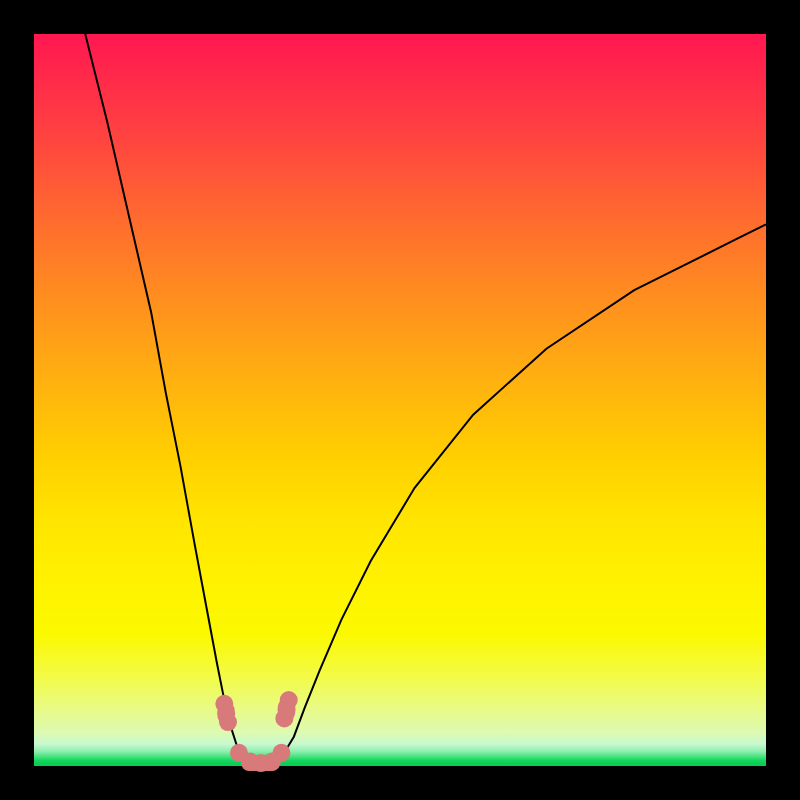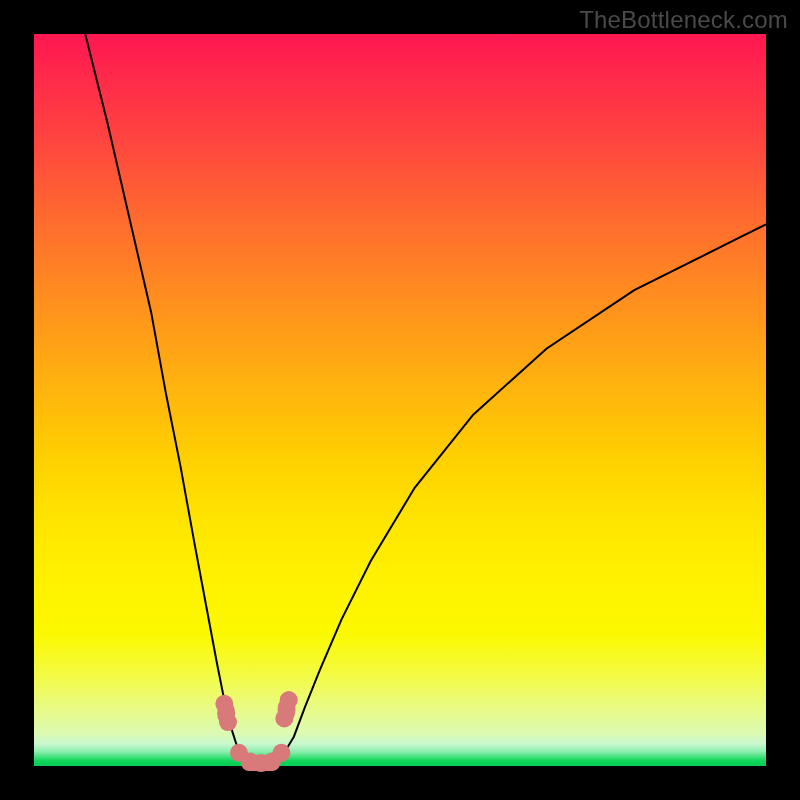--- a/index.html
+++ b/index.html
@@ -63,21 +63,20 @@
     top: 0; left: 0;
     width: 732px;
     height: 732px;
     overflow: visible;
   }
 </style>
 </head>
 <body>
 
 <div class="frame">
-  <div class="watermark">TheBottleneck.com</div>
   <div class="plot-area">
     <svg class="curves" viewBox="0 0 732 732">
       <g id="svg-content">
           <path d="M51.24 0.00 L73.20 87.84 L95.16 183.00 L117.12 278.16 L131.76 358.68 L146.40 431.88 L161.04 512.40 L172.02 570.96 L183.00 629.52 L190.32 666.12 L197.64 695.40 L203.50 713.70 L208.62 724.68 L212.28 729.80" fill="none" stroke="#000" stroke-width="2"></path>
           <path d="M241.56 729.80 L248.88 721.02 L259.86 702.72 L270.84 673.44 L285.48 636.84 L307.44 585.60 L336.72 527.04 L380.64 453.84 L439.20 380.64 L512.40 314.76 L600.24 256.20 L702.72 204.96 L732.00 190.32" fill="none" stroke="#000" stroke-width="2"></path>
           <path d="M212.28 729.80 L219.60 731.27 L226.92 731.63 L234.24 731.27 L241.56 729.80" fill="none" stroke="#000" stroke-width="2"></path>
           <circle cx="190.32" cy="669.78" r="9" fill="#d97a7a"></circle>
           <circle cx="193.98" cy="688.08" r="9" fill="#d97a7a"></circle>
           <circle cx="204.96" cy="718.82" r="9" fill="#d97a7a"></circle>
           <circle cx="215.94" cy="727.61" r="9" fill="#d97a7a"></circle>

